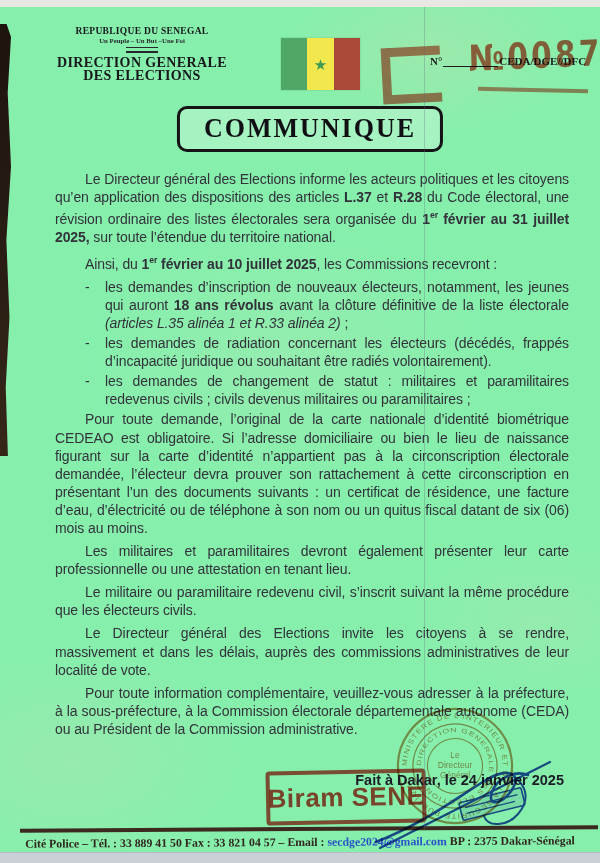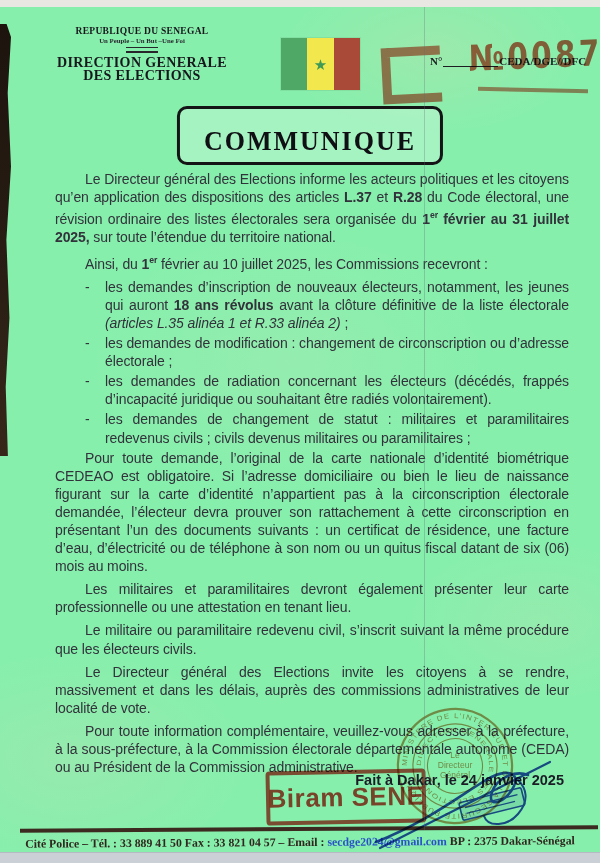--- a/index.html
+++ b/index.html
@@ -41,21 +41,21 @@
   .num-stamp{position:absolute;left:468px;top:38px;z-index:3;font-family:"DejaVu Sans",sans-serif;
         font-weight:700;font-size:36px;letter-spacing:4px;color:rgba(225,62,40,.8);
         transform:scaleX(.82) rotate(-2deg);transform-origin:left top;mix-blend-mode:multiply;white-space:nowrap;}
   .stamp-bracket{position:absolute;left:382px;top:47px;width:50px;height:38px;z-index:3;
         border-left:9px solid rgba(225,62,40,.68);border-top:9px solid rgba(225,62,40,.68);
         border-bottom:9px solid rgba(225,62,40,.68);transform:rotate(-3deg);mix-blend-mode:multiply;}
   .stamp-underline{position:absolute;left:478px;top:88px;width:110px;height:4px;background:rgba(225,62,40,.6);
         transform:rotate(1.2deg);z-index:3;mix-blend-mode:multiply;}
 
   .title-box{position:absolute;left:50%;top:106px;transform:translateX(-50%) translateX(10px);
-        border:3px solid #141416;border-radius:10px;padding:17px 24px 6px 24px;z-index:2;background:rgba(255,255,255,.25);}
+        border:3px solid #141416;border-radius:10px;padding:4px 24px 6px 24px;z-index:2;background:rgba(255,255,255,.25);}
   .title-box span{font-family:"Liberation Serif",serif;font-weight:800;font-size:26px;letter-spacing:2px;
         color:#101014;transform:scaleY(1.08);display:inline-block;}
 
   
   .doc-body{position:absolute;left:55px;top:170px;width:514px;z-index:2;
         font-size:14px;line-height:18.1px;letter-spacing:-0.1px;color:#32323b;text-align:justify;}
   .doc-body p{margin:0 0 5px 0;text-indent:30px;}
   .doc-body ul{list-style:none;margin:2px 0 1px 0;padding:0 0 0 50px;}
   .doc-body li{position:relative;margin-bottom:2px;}
   .doc-body li::before{content:"-";position:absolute;left:-20px;top:0;}
@@ -114,24 +114,23 @@
     <div class="stamp-bracket"></div>
     <div class="stamp-underline"></div>
   </header>
 
   <div class="title-box">
     <span>COMMUNIQUE</span>
   </div>
 
   <main class="doc-body">
     <p><span>Le Directeur général des Elections informe les acteurs politiques et les citoyens qu’en application des dispositions des articles </span><span style="font-weight: 700;">L.37</span><span> et </span><span style="font-weight: 700;">R.28</span><span> du Code électoral, une révision ordinaire des listes électorales sera organisée du </span><span style="font-weight: 700;">1</span><span style="font-weight: 700; vertical-align: super; font-size: 0.62em;">er</span><span style="font-weight: 700;"> février au 31 juillet 2025,</span><span> sur toute l’étendue du territoire national.</span></p>
-    <p><span>Ainsi, du </span><span style="font-weight: 700;">1</span><span style="font-weight: 700; vertical-align: super; font-size: 0.62em;">er</span><span style="font-weight: 400;"> février au 10 juillet 2025</span><span>, les Commissions recevront :</span></p>
+    <p><span>Ainsi, du </span><span style="font-weight: 700;">1</span><span style="font-weight: 700; vertical-align: super; font-size: 0.62em;">er</span><span style="font-weight: 700;"> février au 10 juillet 2025</span><span>, les Commissions recevront :</span></p>
     <ul>
       <li><span>les demandes d’inscription de nouveaux électeurs, notamment, les jeunes qui auront </span><span style="font-weight: 700;">18 ans révolus</span><span> avant la clôture définitive de la liste électorale </span><span style="font-style: italic;">(articles L.35 alinéa 1 et R.33 alinéa 2)</span><span> ;</span></li>
-      <li><span>les demandes de modification : changement de circonscription ou d’adresse électorale ;</span></li>
       <li><span>les demandes de radiation concernant les électeurs (décédés, frappés d’incapacité juridique ou souhaitant être radiés volontairement).</span></li>
       <li><span>les demandes de changement de statut : militaires et paramilitaires redevenus civils ; civils devenus militaires ou paramilitaires ;</span></li>
     </ul>
     <p><span>Pour toute demande, l’original de la carte nationale d’identité biométrique CEDEAO est obligatoire. Si l’adresse domiciliaire ou bien le lieu de naissance figurant sur la carte d’identité n’appartient pas à la circonscription électorale demandée, l’électeur devra prouver son rattachement à cette circonscription en présentant l’un des documents suivants : un certificat de résidence, une facture d’eau, d’électricité ou de téléphone à son nom ou un quitus fiscal datant de six (06) mois au moins.</span></p>
     <p><span>Les militaires et paramilitaires devront également présenter leur carte professionnelle ou une attestation en tenant lieu.</span></p>
     <p><span>Le militaire ou paramilitaire redevenu civil, s’inscrit suivant la même procédure que les électeurs civils.</span></p>
     <p><span>Le Directeur général des Elections invite les citoyens à se rendre, massivement et dans les délais, auprès des commissions administratives de leur localité de vote.</span></p>
     <p><span>Pour toute information complémentaire, veuillez-vous adresser à la préfecture, à la sous-préfecture, à la Commission électorale départementale autonome (CEDA) ou au Président de la Commission administrative.</span></p>
   </main>
 

